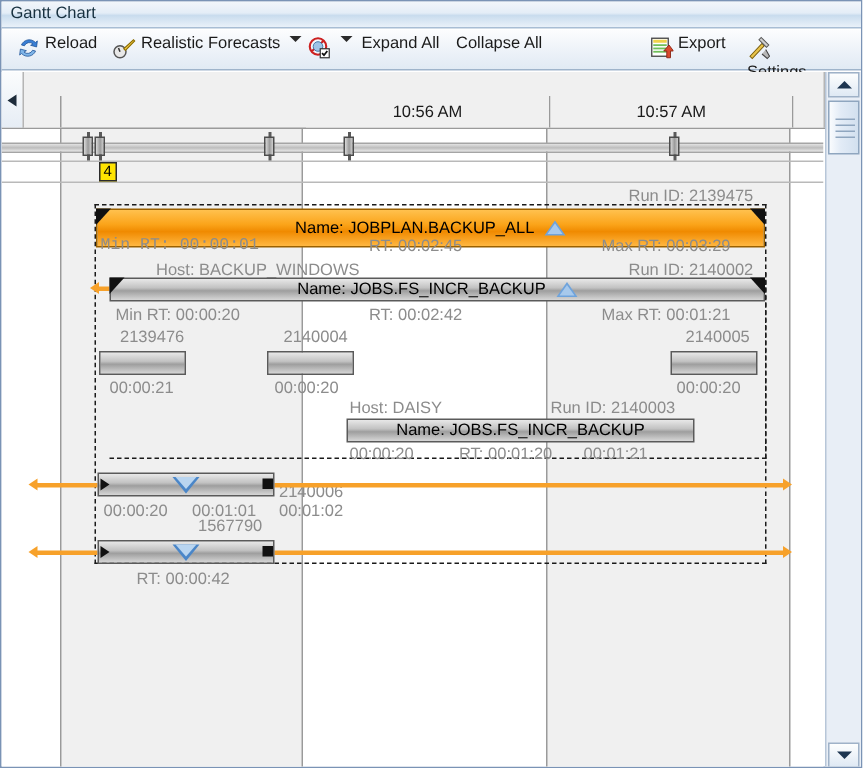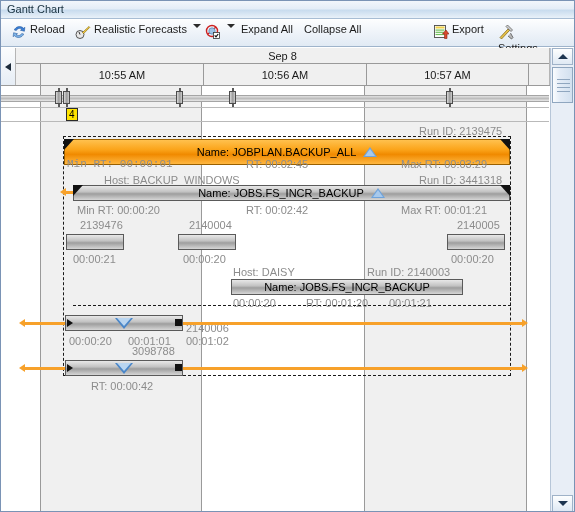--- a/index.html
+++ b/index.html
@@ -333,24 +333,22 @@
       </span>
       <span class="lbl">Settings</span>
       <span class="caret"></span>
     </div>
   </div>
 
   <div class="ts-wrap">
     <div class="ts-arrow-l">
       <span class="tri-l"></span>
     </div>
-    <div class="ts-day">Sep 8</div>
     <div class="ts-cells" id="ts-cells">
       <div class="ts-cell" style="left:0px;width:25px;"></div>
-      <div class="ts-cell" style="left:25px;width:163px;">10:55 AM</div>
       <div class="ts-cell" style="left:188px;width:163px;">10:56 AM</div>
       <div class="ts-cell" style="left:351px;width:162px;">10:57 AM</div>
       <div class="ts-cell" style="left:513px;width:20px;border-right:none;"></div>
     </div>
     <div class="ts-arrow-r">
       <span class="tri-r"></span>
     </div>
   </div>
 
   <div class="canvas">
@@ -391,21 +389,21 @@
       <span class="cap-r"></span>
       <span class="bar-label">
         <span>Name: JOBPLAN.BACKUP_ALL</span>
         <span class="up-tri"></span>
       </span>
     </div>
     <div class="meta" style="left:66px;top:72px;font-family:Liberation Mono, monospace;">Min RT: 00:00:01</div>
     <div class="meta" style="left:245px;top:72px;">RT: 00:02:45</div>
     <div class="meta" style="left:400px;top:72px;">Max RT: 00:03:29</div>
     <div class="meta" style="left:77px;top:88px;margin-left:26px;">Host: BACKUP_WINDOWS</div>
-    <div class="meta" style="left:418px;top:88px;">Run ID: 3441318</div>
+    <div class="meta" style="left:418px;top:88px;">Run ID: 2140002</div>
 
     <div class="conn" style="left:62px;top:105px;width:10px;"></div>
     <div class="conn-arrow-l" style="left:59px;top:102px;"></div>
     <div class="bar bar-grey" style="left:72px;top:99px;width:437px;height:16px;">
       <span class="cap-l"></span>
       <span class="cap-r"></span>
       <span class="bar-label">
         <span>Name: JOBS.FS_INCR_BACKUP</span>
         <span class="up-tri"></span>
       </span>
@@ -444,21 +442,21 @@
       <span class="bar-label">
         <span class="down-tri"></span>
       </span>
     </div>
     <div class="blk-arrow" style="left:66px;top:233px;"></div>
     <div class="blk-sq" style="left:174px;top:233px;"></div>
     <div class="meta" style="left:68px;top:249px;">00:00:20</div>
     <div class="meta" style="left:127px;top:249px;">00:01:01</div>
     <div class="meta" style="left:185px;top:249px;">00:01:02</div>
 
-    <div class="meta" style="left:131px;top:259px;">3098788</div>
+    <div class="meta" style="left:131px;top:259px;">1567790</div>
     <div class="conn" style="left:22px;top:281px;width:42px;"></div>
     <div class="conn-arrow-l" style="left:18px;top:278px;"></div>
     <div class="conn" style="left:182px;top:281px;width:341px;"></div>
     <div class="conn-arrow-r" style="left:521px;top:278px;"></div>
     <div class="bar bar-grey" style="left:64px;top:274px;width:118px;height:16px;">
       <span class="bar-label">
         <span class="down-tri"></span>
       </span>
     </div>
     <div class="blk-arrow" style="left:66px;top:278px;"></div>

